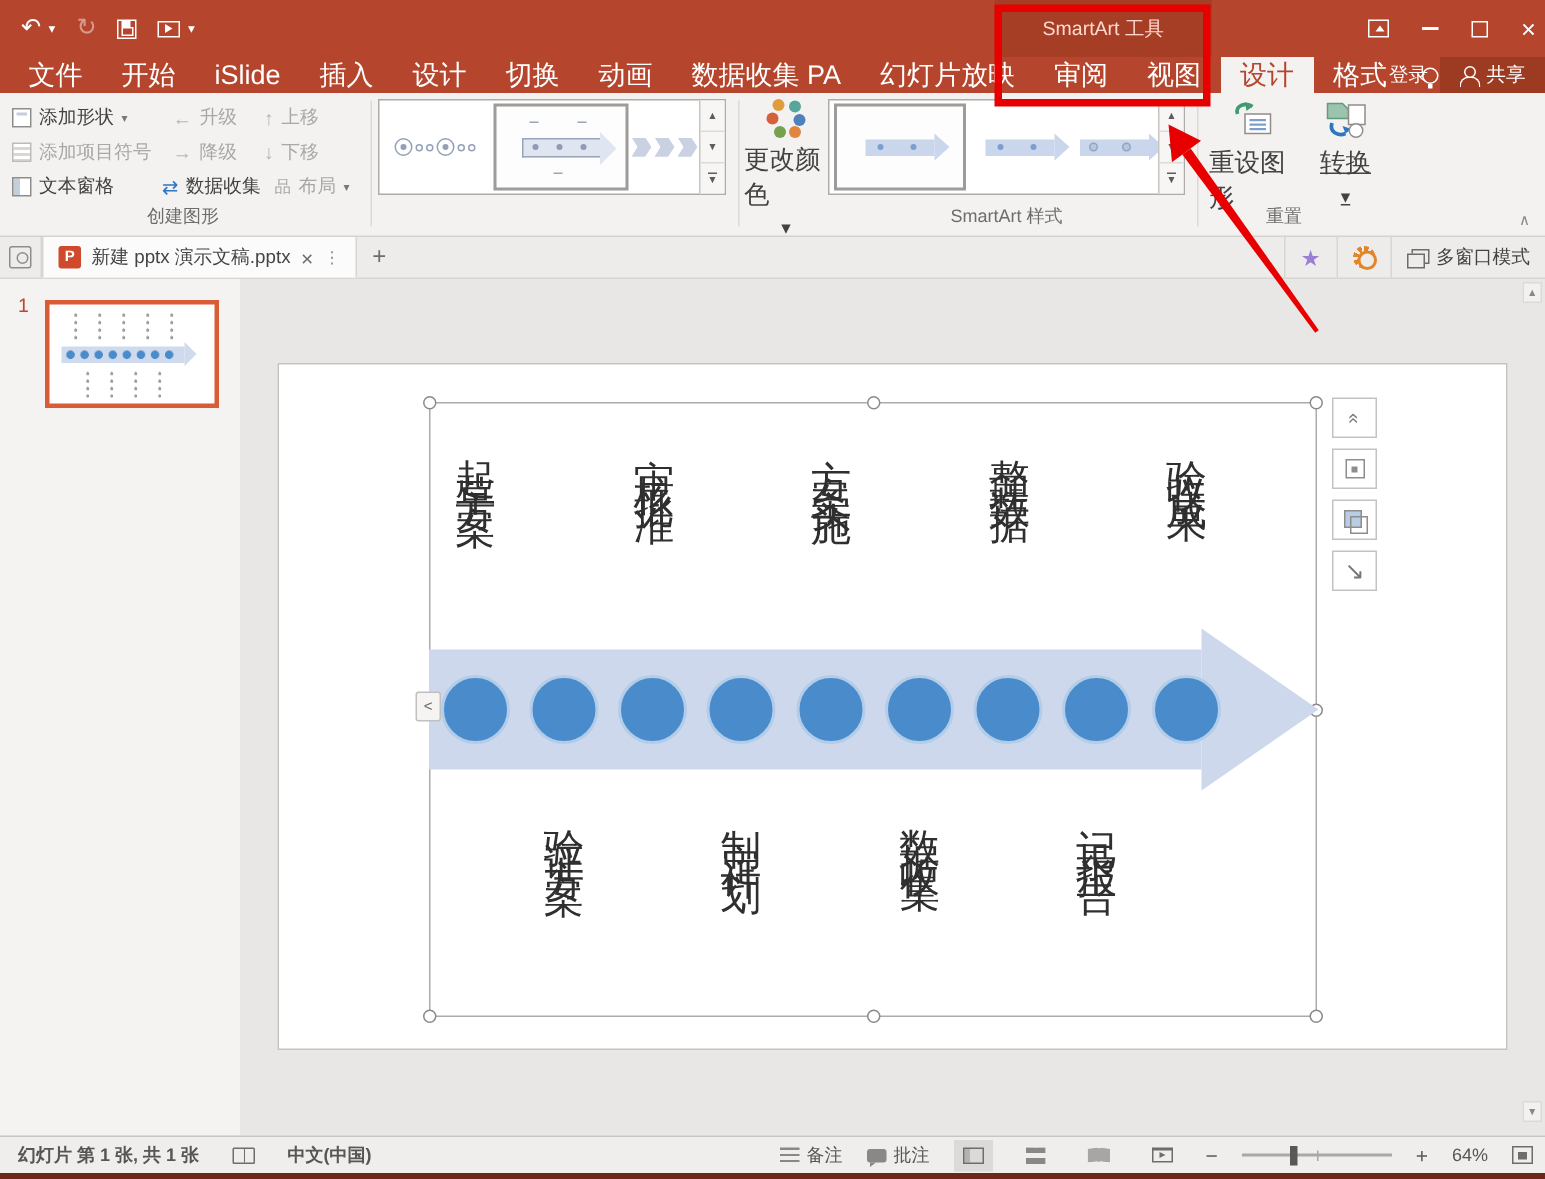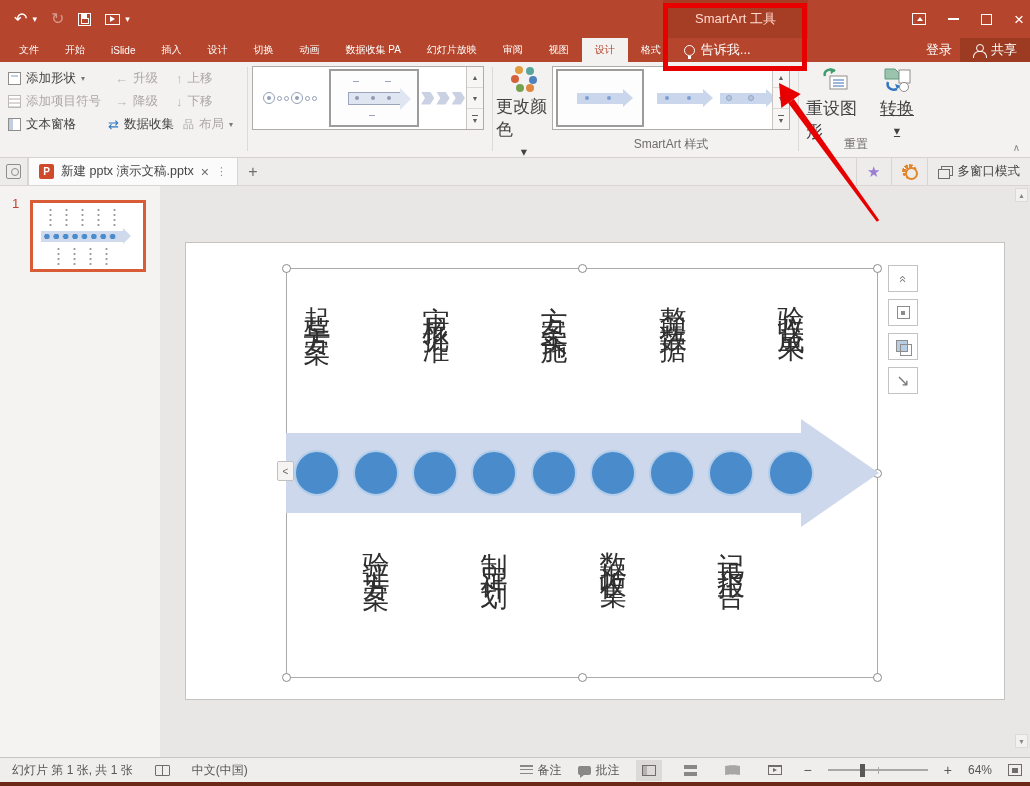--- a/index.html
+++ b/index.html
@@ -22,21 +22,21 @@
   .ctx-header { position:absolute; left:663px; top:0; width:145px; height:38px; background:#a63d25; color:#ffd9cf; font-size:13px; display:flex; align-items:center; justify-content:center; }
   .winbtns { position:absolute; right:6px; top:0; height:38px; display:flex; align-items:center; gap:22px; color:#fff; }
   .ic-ribopt { width:14px; height:12px; border:1.5px solid #fff; position:relative; }
   .ic-ribopt:after { content:""; position:absolute; left:3.5px; top:3px; border-bottom:4px solid #fff; border-left:3px solid transparent; border-right:3px solid transparent; }
   .ic-min { width:11px; height:2px; background:#fff; }
   .ic-max { width:11px; height:11px; border:1.5px solid #fff; }
   .g-close { font-size:17px; line-height:1; }
 
   
   .tabsrow { position:absolute; left:0; top:38px; width:1030px; height:24px; background:#b5452c; display:flex; align-items:stretch; padding-left:6px; }
-  .rtab { padding:0 13px; display:flex; align-items:center; color:#fff; font-size:10px; white-space:nowrap; cursor:default; }
+  .rtab { padding:0 13px; display:flex; align-items:center; color:#fff; font-size:18px; white-space:nowrap; cursor:default; }
   .rtab.active { background:#f4f2f1; color:#b5452c; }
   .tellme { display:flex; align-items:center; gap:6px; color:#fff; font-size:13px; padding:0 10px; }
   .ic-bulb { width:11px; height:11px; border:1.5px solid #fff; border-radius:50%; position:relative; }
   .ic-bulb:after { content:""; position:absolute; left:3px; top:10px; width:3px; height:3px; background:#fff; }
   .signin { position:absolute; right:78px; top:38px; height:24px; display:flex; align-items:center; color:#fff; font-size:13px; }
   .sharebox { position:absolute; right:0; top:38px; height:24px; width:70px; background:#9c3a22; color:#fff; font-size:13px; display:flex; align-items:center; justify-content:center; gap:6px; }
   .ic-person { width:12px; height:13px; position:relative; }
   .ic-person:before { content:""; position:absolute; left:3px; top:0; width:6px; height:6px; border:1.5px solid #fff; border-radius:50%; }
   .ic-person:after { content:""; position:absolute; left:0; top:7px; width:12px; height:6px; border:1.5px solid #fff; border-bottom:none; border-radius:6px 6px 0 0; }
 
@@ -136,21 +136,21 @@
   .ic-center:after { content:""; position:absolute; left:3.5px; top:3.5px; width:4px; height:4px; background:#8f8d8b; }
   .ic-2sq { width:14px; height:14px; position:relative; }
   .ic-2sq:before { content:""; position:absolute; left:0; top:0; width:10px; height:10px; background:#b8cce4; border:1px solid #8f8d8b; }
   .ic-2sq:after { content:""; position:absolute; left:4px; top:4px; width:10px; height:10px; border:1px solid #8f8d8b; }
   .scrolltrack { position:absolute; right:2px; top:2px; width:13px; height:560px; }
   .scrollarrow { position:absolute; width:13px; height:14px; background:#f3f1f0; border:1px solid #dcdad7; color:#8a8886; font-size:7px; display:flex; align-items:center; justify-content:center; }
 
   
   .statusbar { position:absolute; left:0; top:757px; width:1030px; height:25px; background:#f0eeed; border-top:1px solid #c8c6c4; display:flex; align-items:center; color:#565656; font-size:12px; }
   .bottomstrip { position:absolute; left:0; top:782px; width:1030px; height:4px; background:#6b2817; }
-  .sb-left { display:flex; align-items:center; gap:22px; padding-left:12px; }
+  .sb-left { display:flex; align-items:center; gap:22px; padding-left:12px;font-weight:bold; }
   .ic-book { width:15px; height:11px; border:1px solid #6f6d6b; border-radius:1px; background:linear-gradient(90deg, transparent 6.5px, #6f6d6b 6.5px 7.5px, transparent 7.5px); }
   .sb-right { position:absolute; right:8px; display:flex; align-items:center; gap:16px; }
   .sb-item { display:flex; align-items:center; gap:5px; }
   .ic-notes { width:13px; height:10px; background:linear-gradient(#8a8886 0 1.5px, transparent 1.5px 4px, #8a8886 4px 5.5px, transparent 5.5px 8px, #8a8886 8px 9.5px, transparent 9.5px); }
   .ic-comment { width:13px; height:9px; background:#8a8886; border-radius:2px; position:relative; }
   .ic-comment:after { content:""; position:absolute; left:2px; bottom:-3px; border-top:3px solid #8a8886; border-right:4px solid transparent; }
   .viewbtn { width:26px; height:21px; display:flex; align-items:center; justify-content:center; }
   .viewbtn.sel { background:#dcdad8; }
   .ic-vnormal { width:14px; height:11px; border:1px solid #6f6c6a; background:linear-gradient(90deg,#b5b2af 4px, transparent 4px); }
   .ic-vsorter { width:13px; height:11px; background:linear-gradient(90deg,#8a8886 5px,transparent 5px 8px,#8a8886 8px) , linear-gradient(#8a8886 4px,transparent 4px 7px,#8a8886 7px); background-blend-mode:lighten; border:0; -webkit-mask:linear-gradient(#000 4px,transparent 4px 7px,#000 7px); }
@@ -249,20 +249,21 @@
     </div>
     <div class="rbtn disabled" style="left:176px;top:31px;">
       <span class="arr">↓</span>
       <span>下移</span>
     </div>
     <div class="rbtn disabled" style="left:183px;top:54px;">
       <span style="font-size:11px;">品</span>
       <span>布局</span>
       <span class="mini-dd">▾</span>
     </div>
+    <div class="grplabel" style="left:0;width:244px;">创建图形</div>
     <div class="rdiv" style="left:247px;"></div>
 
     <div class="gallery" style="left:252px;width:232px;">
       <div class="thumb" style="left:2px;width:70px;">
         <div class="circ-row">
           <span class="bigc"></span>
             <span class="smc"></span>
             <span class="smc"></span>
           <span class="bigc"></span>
             <span class="smc"></span>

